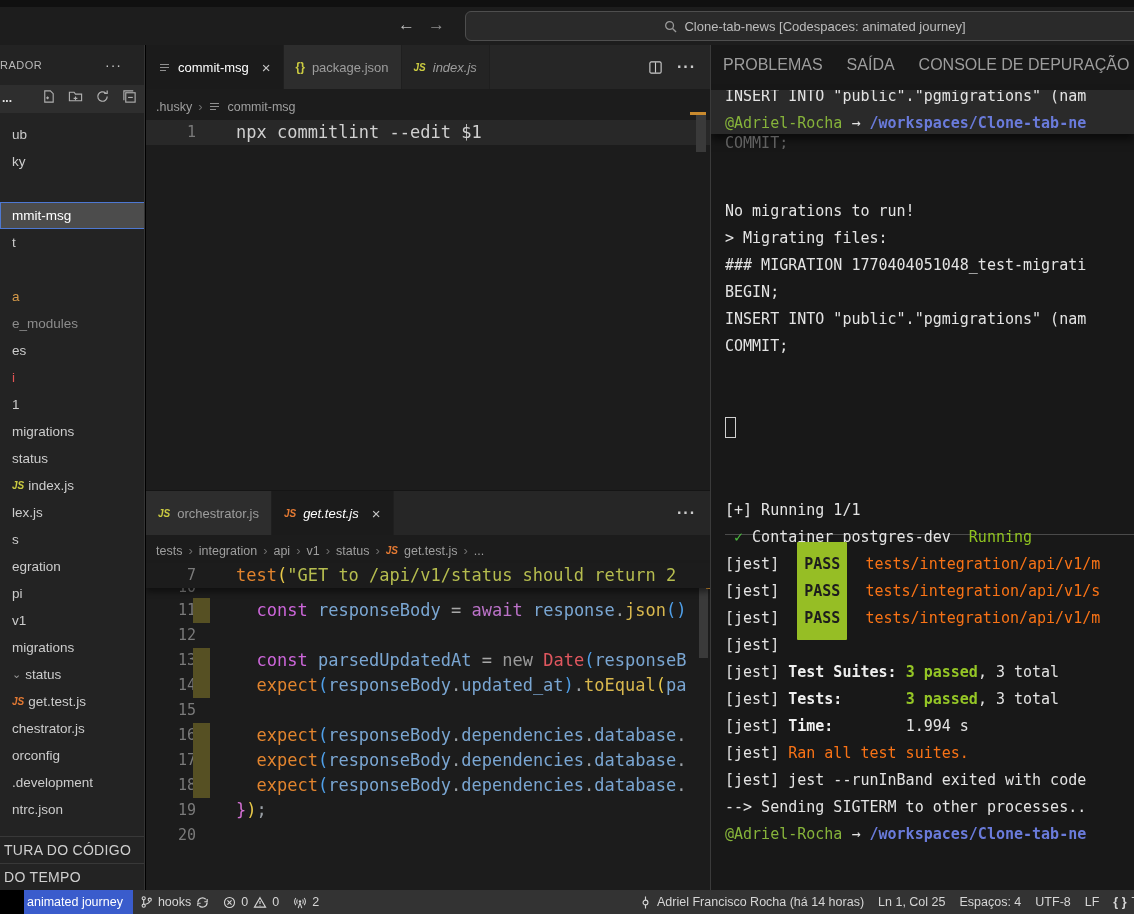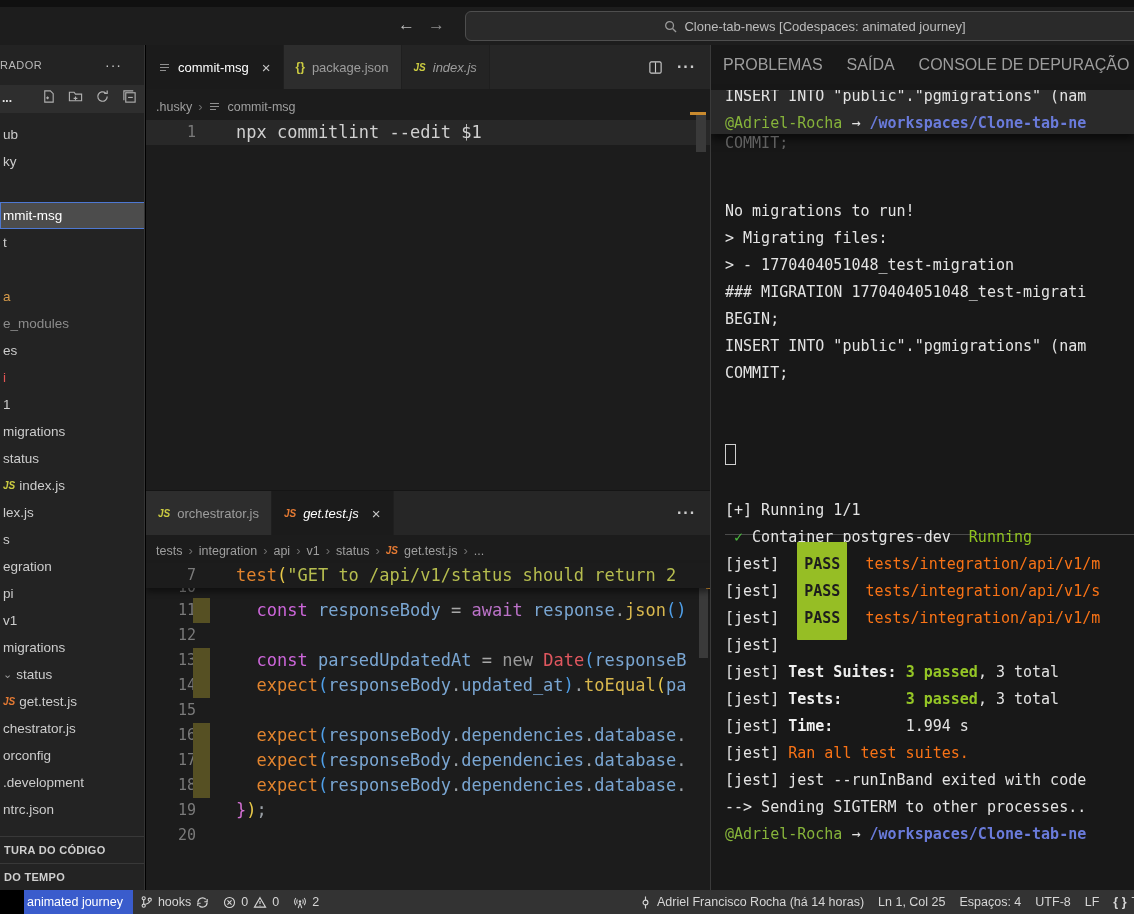--- a/index.html
+++ b/index.html
@@ -20,27 +20,27 @@
   
   #sidebar { left:0; top:45px; width:145px; height:845px; background:#232323; border-right:1px solid #343434; overflow:hidden; }
   #sb-header { position:absolute; left:0; top:10px; width:145px; height:22px; font-size:11px; color:#b9b9b9; }
   #sb-header .ttl { position:absolute; left:0; top:4px; letter-spacing:.5px; }
   #sb-header .dots { position:absolute; left:105px; top:2px; color:#c5c5c5; font-size:14px; letter-spacing:1px; }
   #sb-toolbar { position:absolute; left:0; top:40px; width:145px; height:28px; background:#2e2e2e; }
   #sb-toolbar .frag { position:absolute; left:2px; top:6px; font-weight:bold; font-size:12px; color:#e6e6e6; }
   #sb-toolbar .acts { position:absolute; right:8px; top:4px; display:flex; gap:12px; }
   #sb-toolbar .acts span { display:inline-flex; }
   #file-tree { position:absolute; left:0; top:76px; width:145px; }
-  .tree-row { height:27px; line-height:27px; font-size:13.5px; color:#cccccc; padding-left:3px;
+  .tree-row { height:27px; line-height:27px; font-size:13.5px; color:#cccccc; padding-left:12px;
     white-space:nowrap; overflow:hidden; position:relative; display:flex; align-items:center; gap:4px; }
   .tree-row.selected { background:#4c4c4c; outline:1px solid #4e78d2; outline-offset:-1px; color:#ffffff; }
   .jsbadge { font-weight:bold; font-style:italic; font-size:10px; }
   .chevfrag { color:#9a9a9a; font-size:11px; }
   #sb-sections { position:absolute; left:0; bottom:0; width:145px; }
-  .sb-section { height:27px; line-height:27px; border-top:1px solid #383838; font-size:11px; font-weight:bold;
+  .sb-section { height:27px; line-height:27px; border-top:1px solid #383838; font-size:14px; font-weight:normal;
     color:#cfcfcf; padding-left:4px; letter-spacing:.3px; }
 
   
   .tabstrip { position:absolute; left:0; top:0; right:0; height:44px; background:#262626; display:flex; }
   .tab { height:44px; display:flex; align-items:center; gap:7px; padding:0 12px; font-size:13px;
     color:#9d9d9d; background:#2d2d2d; border-right:1px solid #1f1f1f; cursor:default; }
   .tab.active { background:#1b1b1b; color:#ffffff; }
   .tab.darker { background:#242424; }
   .tab .close { margin-left:6px; color:#c8c8c8; font-size:15px; }
   .tab.italic .lbl { font-style:italic; }
@@ -369,21 +369,20 @@
     <div id="term-band">
         <div class="term-line"><span class="t-w">INSERT INTO "public"."pgmigrations" (nam</span></div>
         <div class="term-line"><span class="t-green">@Adriel-Rocha</span><span class="t-w"> → </span><span class="t-path">/workspaces/Clone-tab-ne</span></div>
       </div>
     <div id="term-sliver">
       <div class="term-line">COMMIT;</div>
     </div>
     <div id="pane1">
         <div class="term-line"><span class="t-w">No migrations to run!</span></div>
         <div class="term-line"><span class="t-w">&gt; Migrating files:</span></div>
-        <div class="term-line"><span class="t-w">&gt; - 1770404051048_test-migration</span></div>
         <div class="term-line"><span class="t-w">### MIGRATION 1770404051048_test-migrati</span></div>
         <div class="term-line"><span class="t-w">BEGIN;</span></div>
         <div class="term-line"><span class="t-w">INSERT INTO "public"."pgmigrations" (nam</span></div>
         <div class="term-line"><span class="t-w">COMMIT;</span></div>
         <div class="term-line"></div>
         <div class="term-line"></div>
         <div class="term-line"><span id="term-cursor"></span></div>
       </div>
     <div id="term-divider"></div>
     <div id="pane2">

